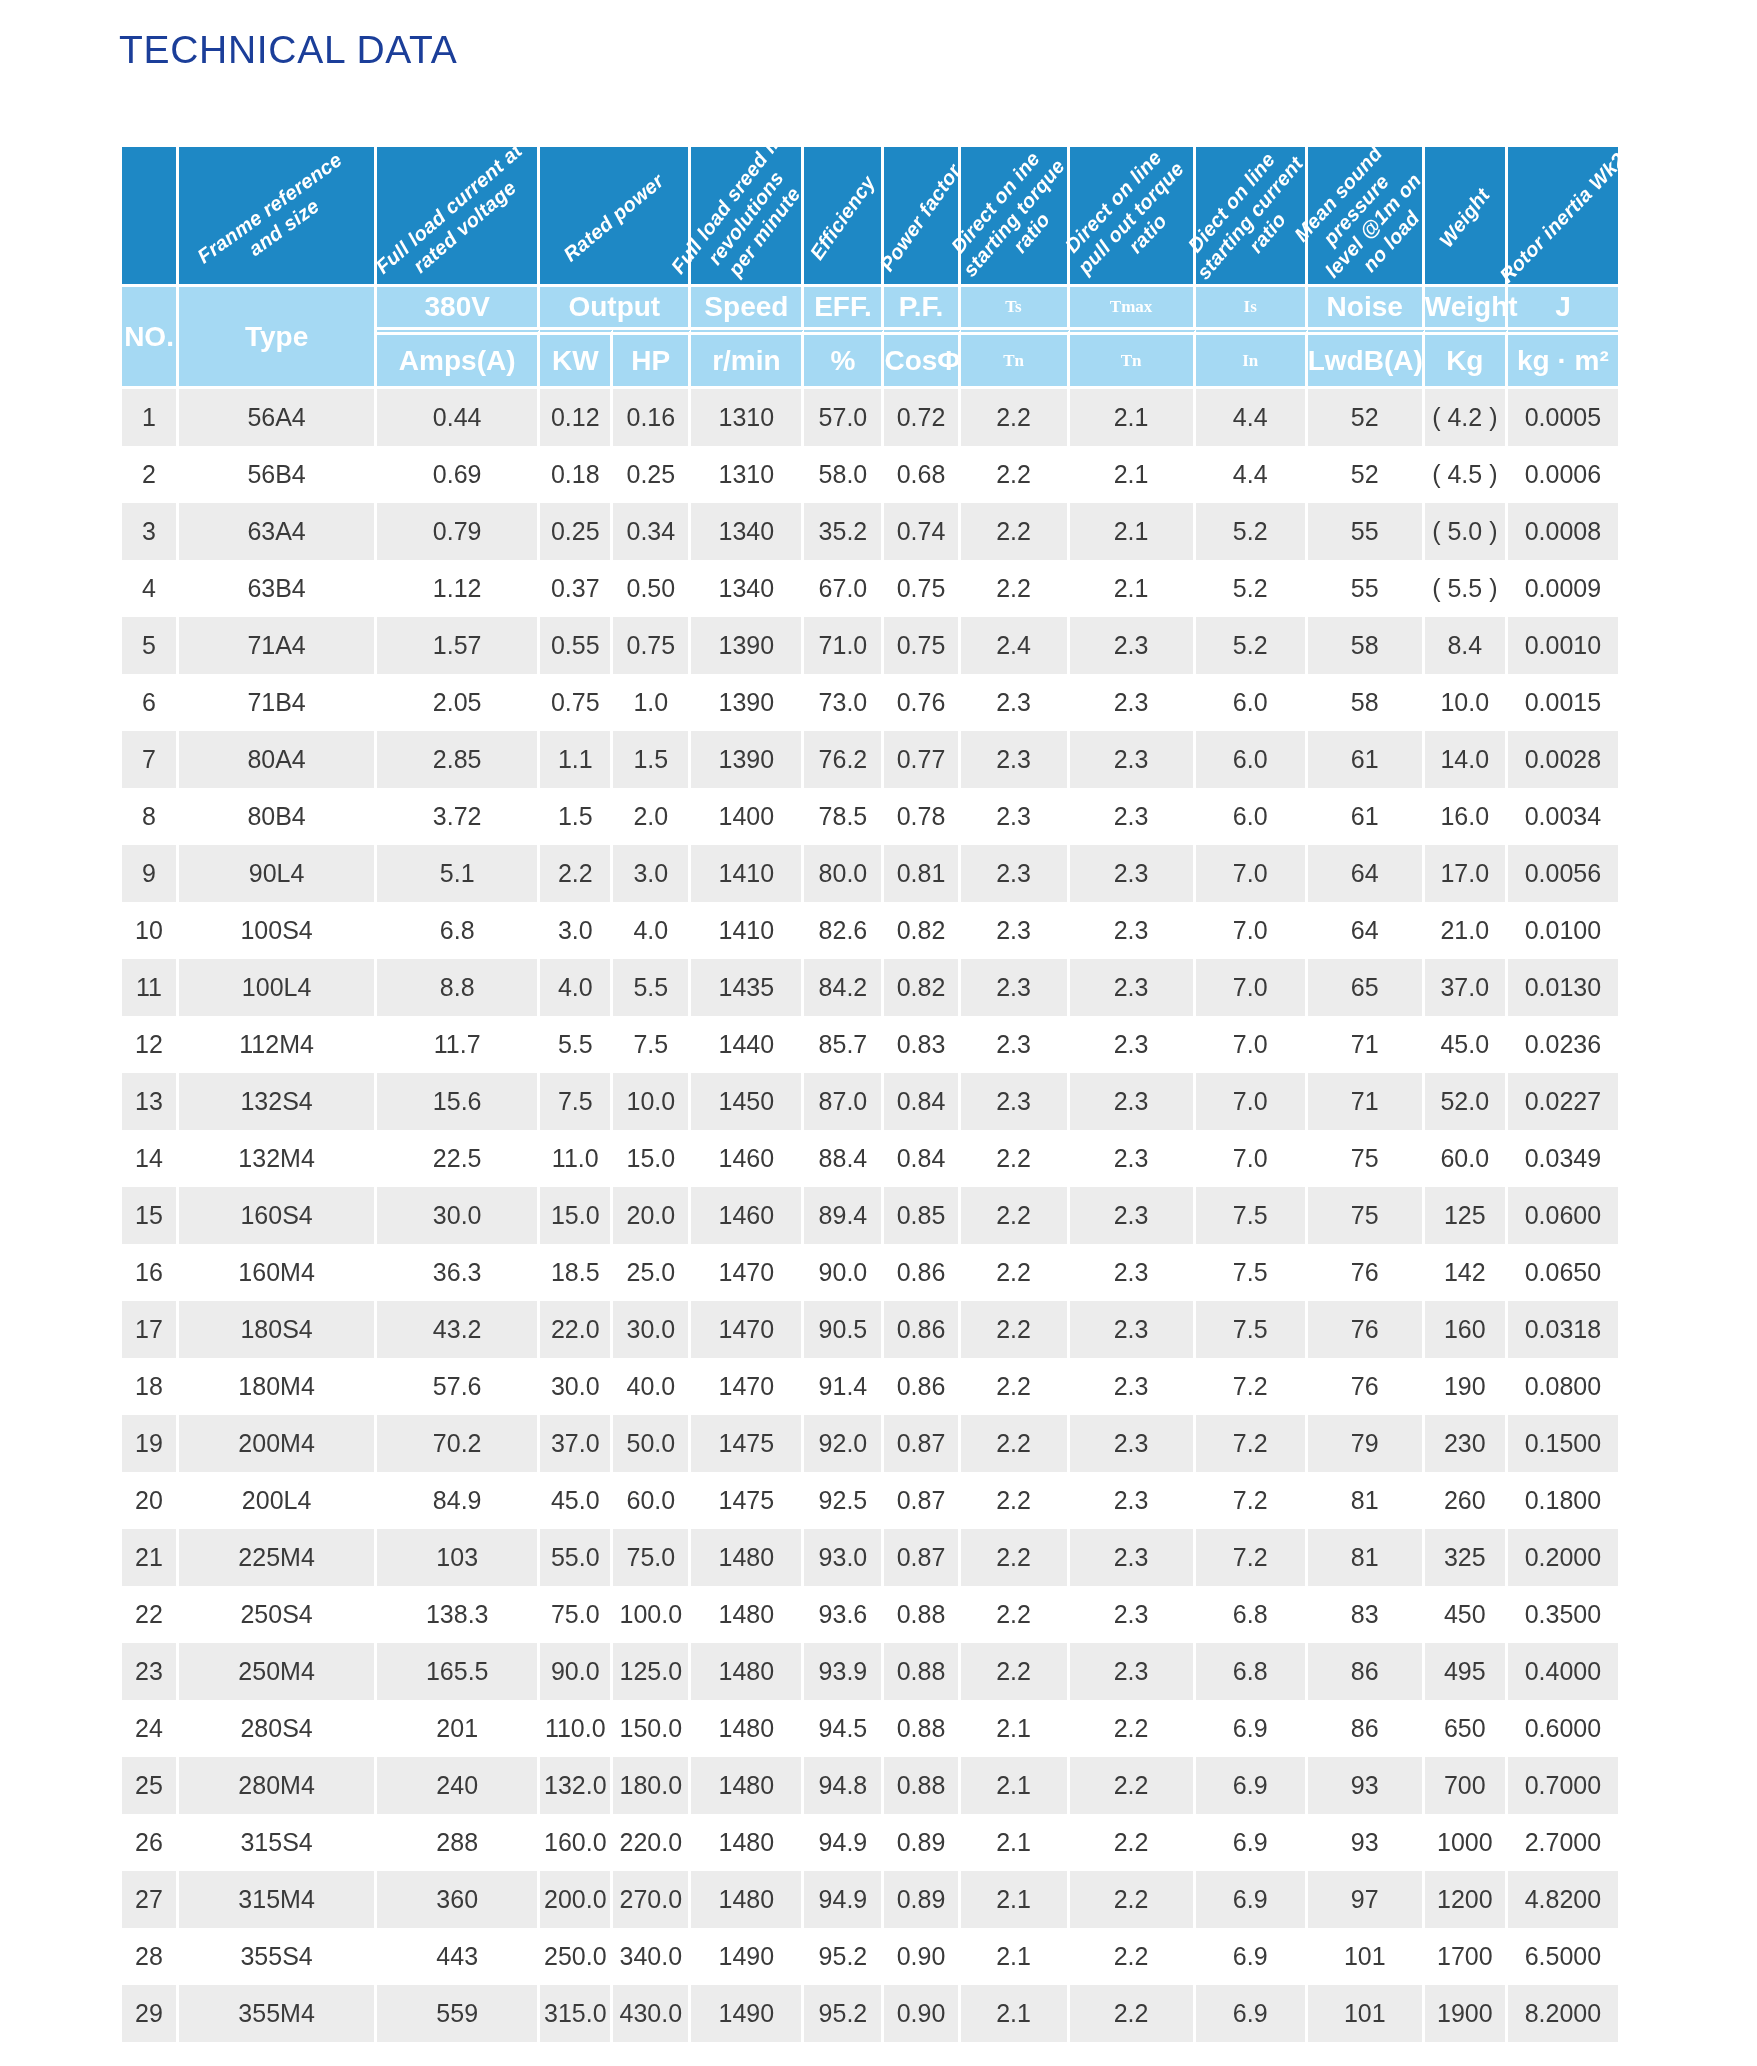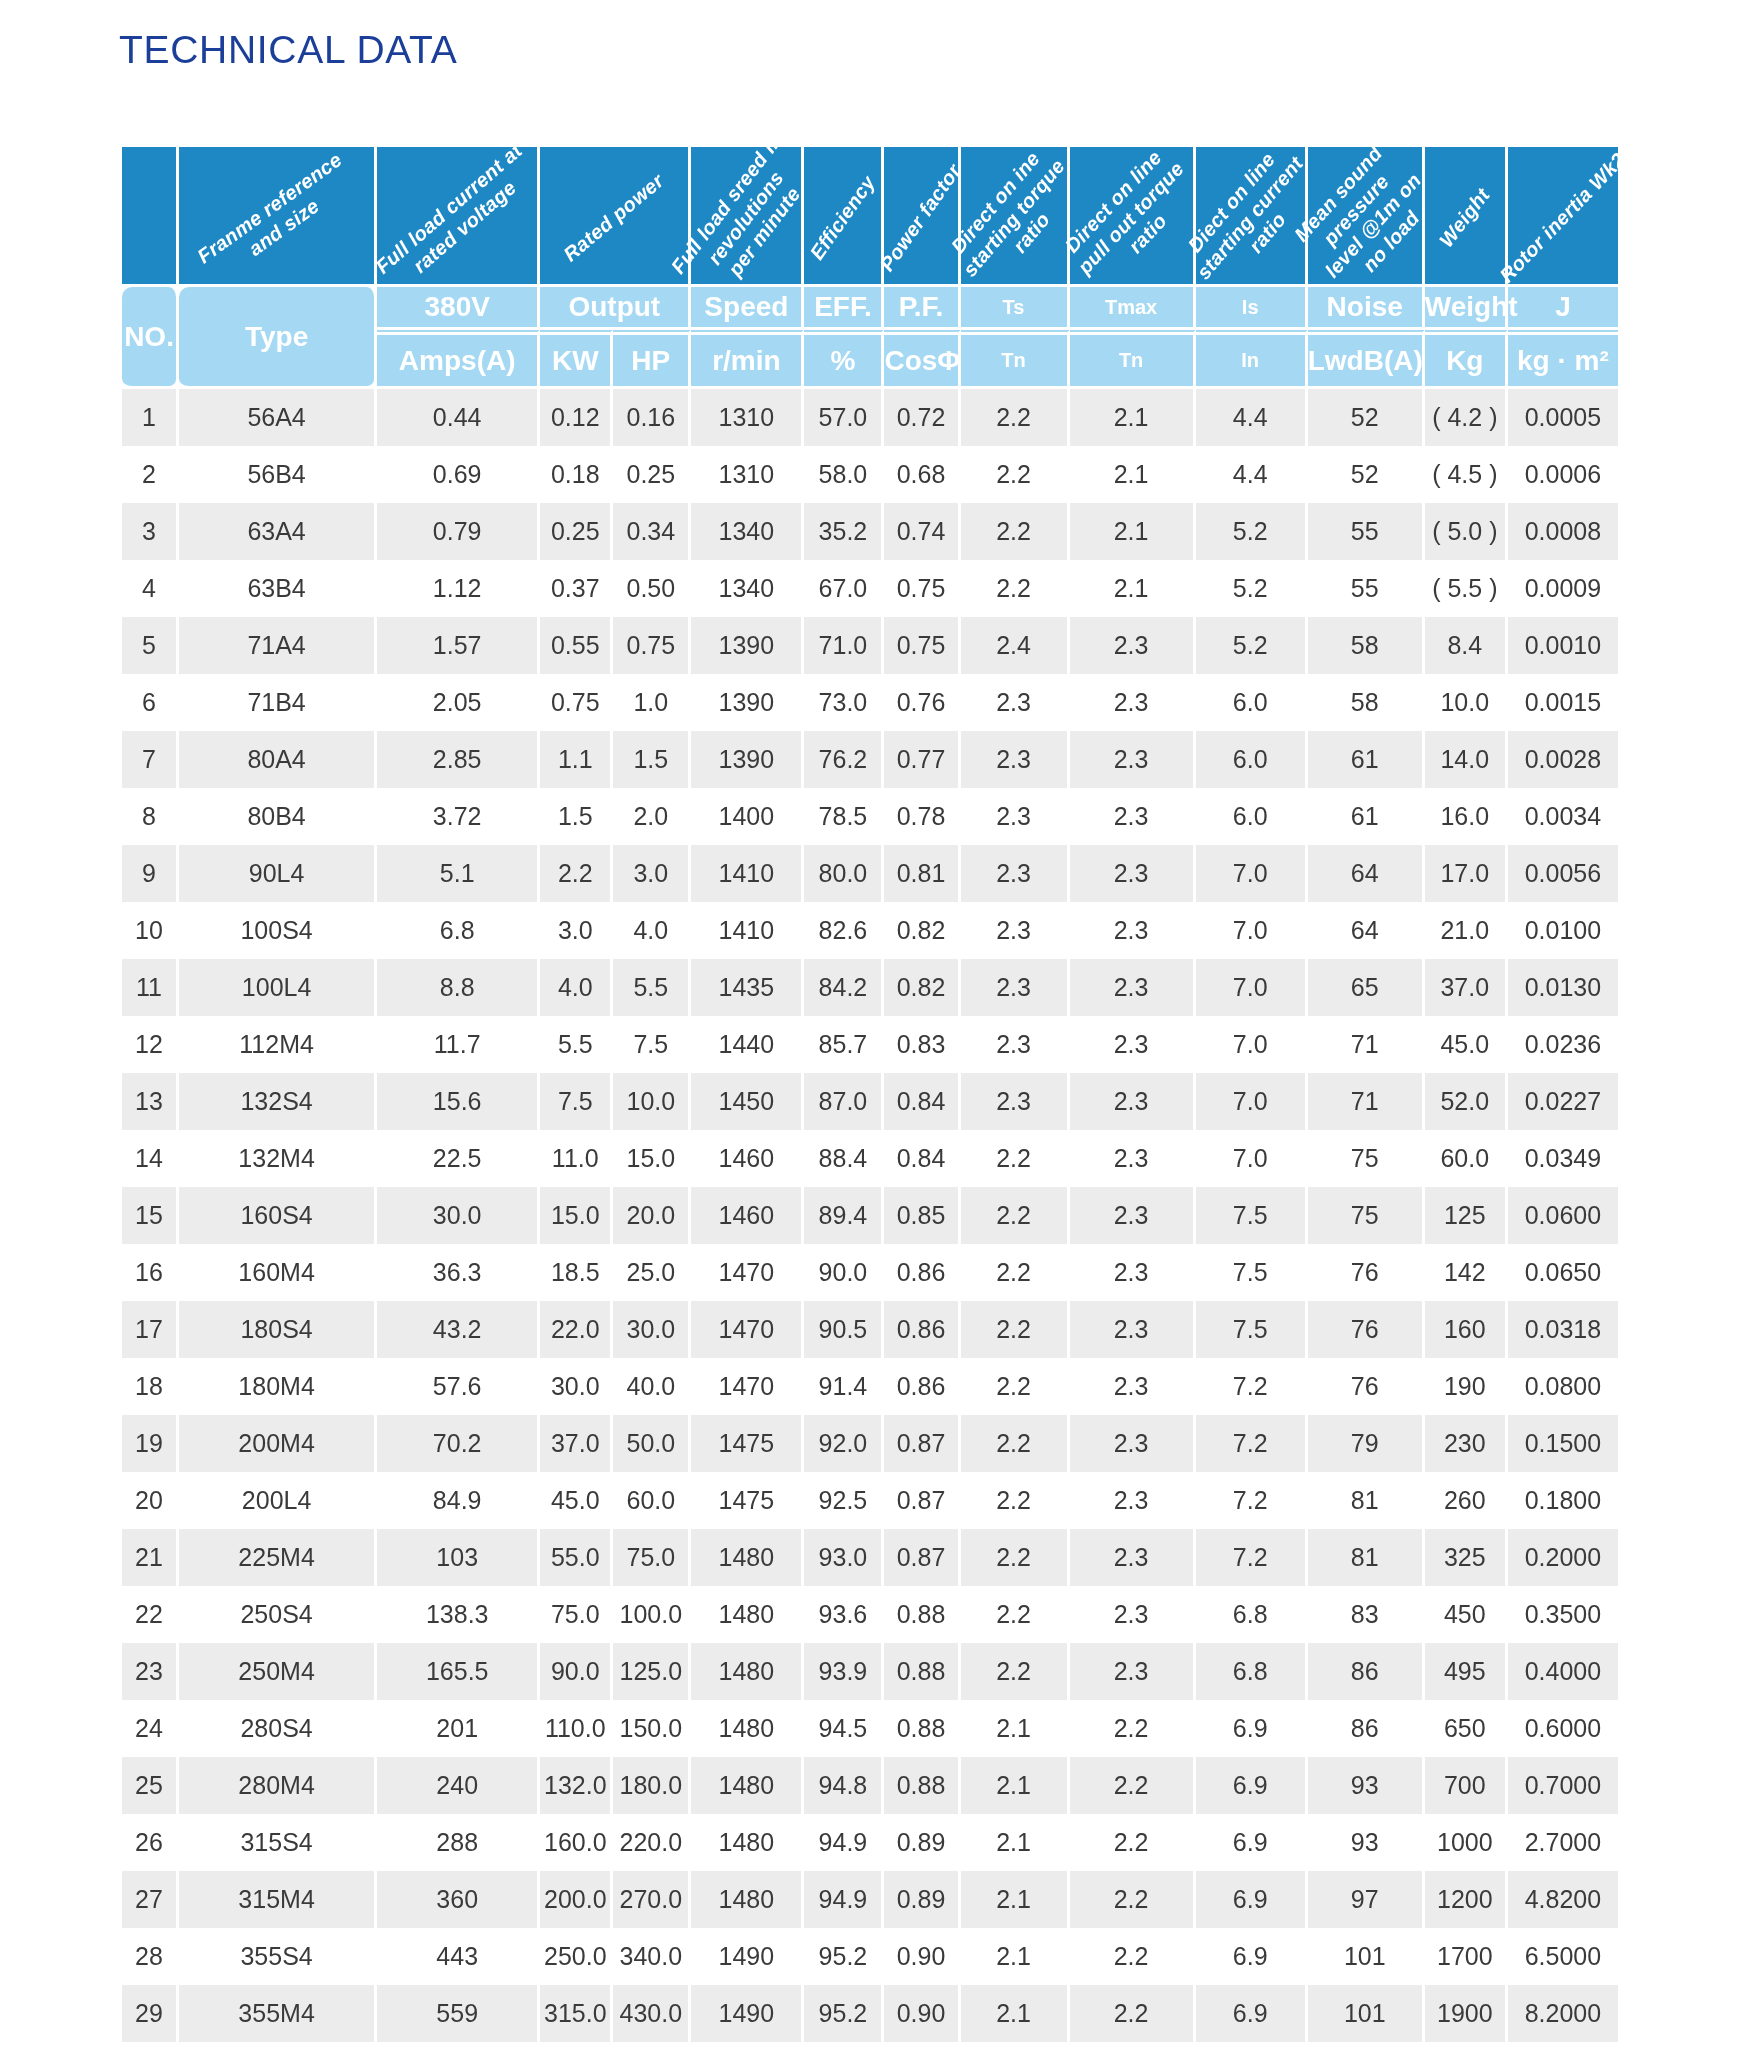--- a/index.html
+++ b/index.html
@@ -48,23 +48,23 @@
   }
   
   tr.sub1 th,tr.sub2 th{
     background:#a5d9f3;color:#ffffff;font-weight:bold;
     border-right:3.5px solid #ffffff;
     text-align:center;vertical-align:middle;
   }
   tr.sub1 th:last-child,tr.sub2 th:last-child{border-right:none;}
   tr.sub1 th{height:40px;}
   tr.sub2 th{height:62px;border-top:8.4px double #ffffff;border-bottom:3.5px solid #ffffff;}
-  th.span2{border-bottom:3.5px solid #ffffff;border-radius:10px;}
+  th.span2{border-bottom:3.5px solid #ffffff;}
   th.big{font-size:28px;}
-  th.sm{font-size:20px;}
+  th.sm{font-size:17px;font-family:Liberation Serif, serif;}
   
   tbody tr{height:57px;}
   tbody tr:nth-child(odd) td{background:#ececec;}
   tbody td{
     text-align:center;vertical-align:middle;
     font-size:25px;color:#3a3a3a;
     border-right:3.5px solid #ffffff;
     white-space:nowrap;
   }
   tbody td:last-child{border-right:none;}

